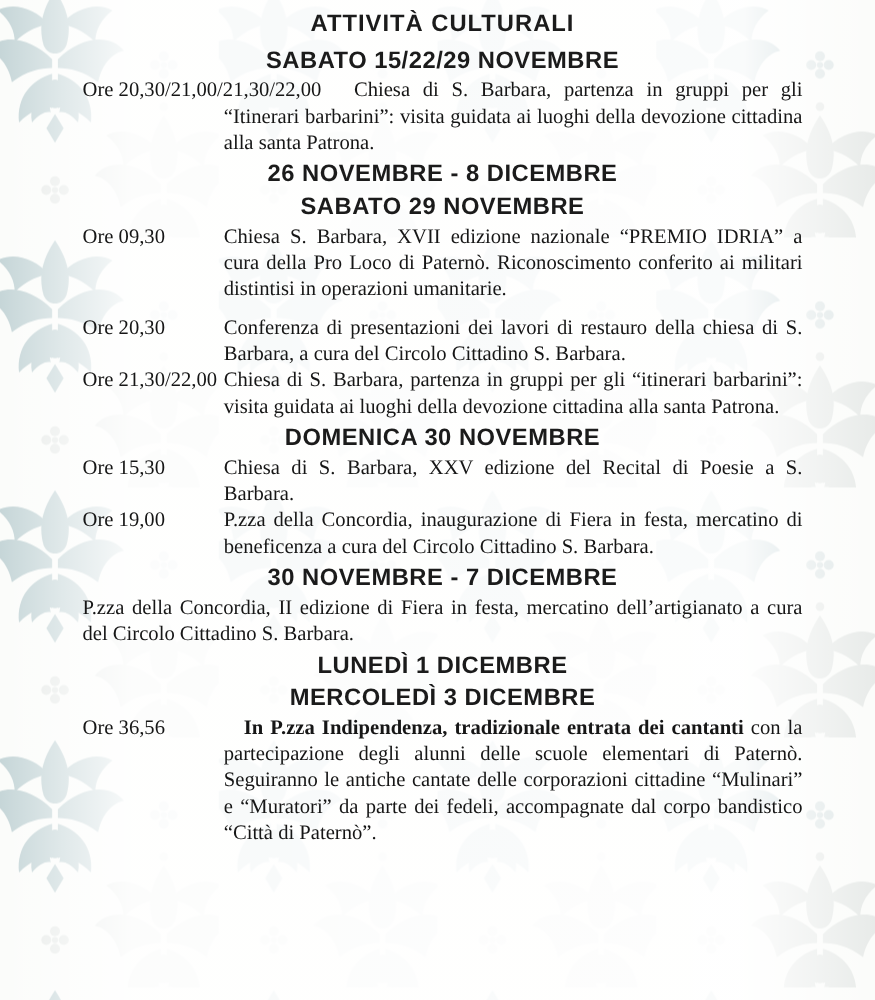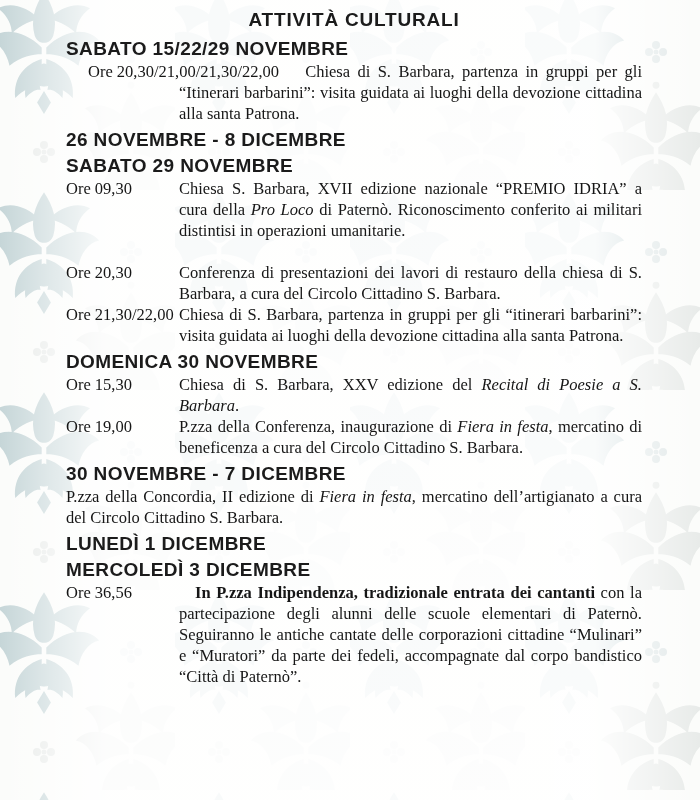--- a/index.html
+++ b/index.html
@@ -15,29 +15,29 @@
          rgba(255,255,255,0.9) 85%,
          rgba(255,255,255,0.45) 93%,
          rgba(255,255,255,0) 100%);}
   .content{position:absolute;left:4px;top:0;width:700px;height:800px;z-index:2;
        box-sizing:border-box;padding:10px 62px 0 62px;}
   h1.doc-title{font-family:"Liberation Sans","DejaVu Sans",sans-serif;
        font-weight:700;font-size:19px;line-height:20px;letter-spacing:0.8px;
        text-align:center;margin:0 0 9px 0;color:#1b1b1b;}
   h2.sec-h{font-family:"Liberation Sans","DejaVu Sans",sans-serif;
        font-weight:700;font-size:19px;line-height:20px;letter-spacing:0.4px;
-       text-align:left;margin:6px 0 2px 0;color:#1b1b1b;}
+       text-align:center;margin:6px 0 2px 0;color:#1b1b1b;}
   .body-txt{font-size:16.5px;line-height:21px;}
   .para{text-align:justify;margin:0;}
   .event{padding-left:113px;text-indent:-113px;text-align:justify;margin:0;}
   .event .time{display:inline-block;width:113px;text-indent:0;vertical-align:top;}
-  .event .time.wide{width:auto;margin-left:22px;}
+  .event .time.wide{width:auto;}
   .event .tab{display:inline-block;width:26px;text-indent:0;}
-  .gap-top{margin-top:21px;}
-  .italic{font-style:italic;}
+  .gap-top{margin-top:10px;}
+  .italic{}
   .bold{font-weight:bold;margin-left:16px;}
 </style>
 </head>
 <body>
 
 <svg class="bg-svg" viewBox="0 0 700 800" xmlns="http://www.w3.org/2000/svg" aria-hidden="true">
   <defs>
     <g id="dmk-half">
       <path d="M2,-4 C18,-20 38,-22 48,-10 C38,-8 32,2 30,12 C20,4 10,2 2,2 Z"></path>
       <path d="M2,6 C16,10 27,22 25,40 C16,31 6,28 2,30 Z"></path>
@@ -80,21 +80,21 @@
 
   <h2 class="sec-h">26 NOVEMBRE - 8 DICEMBRE</h2>
 
   <h2 class="sec-h">SABATO 29 NOVEMBRE</h2>
   <div class="event"><span class="time">Ore 09,30</span><span>Chiesa S. Barbara, XVII edizione nazionale “PREMIO IDRIA” a cura della </span><span class="italic">Pro Loco</span><span> di Paternò. Riconoscimento conferito ai militari distintisi in operazioni umanitarie.</span></div>
   <div class="event gap-top"><span class="time">Ore 20,30</span><span>Conferenza di presentazioni dei lavori di restauro della chiesa di S. Barbara, a cura del Circolo Cittadino S. Barbara.</span></div>
   <div class="event"><span class="time">Ore 21,30/22,00</span><span>Chiesa di S. Barbara, partenza in gruppi per gli “itinerari barbarini”: visita guidata ai luoghi della devozione cittadina alla santa Patrona.</span></div>
 
   <h2 class="sec-h">DOMENICA 30 NOVEMBRE</h2>
   <div class="event"><span class="time">Ore 15,30</span><span>Chiesa di S. Barbara, XXV edizione del </span><span class="italic">Recital di Poesie a S. Barbara</span><span>.</span></div>
-  <div class="event"><span class="time">Ore 19,00</span><span>P.zza della Conferenza, inaugurazione di </span><span class="italic">Fiera in festa</span><span>, mercatino di beneficenza a cura del Circolo Cittadino S. Barbara.</span></div>
+  <div class="event"><span class="time">Ore 19,00</span><span>P.zza della Concordia, inaugurazione di </span><span class="italic">Fiera in festa</span><span>, mercatino di beneficenza a cura del Circolo Cittadino S. Barbara.</span></div>
 
   <h2 class="sec-h">30 NOVEMBRE - 7 DICEMBRE</h2>
   <p class="para"><span>P.zza della Concordia, II edizione di </span><span class="italic">Fiera in festa</span><span>, mercatino dell’artigianato a cura del Circolo Cittadino S. Barbara.</span></p>
 
   <h2 class="sec-h">LUNEDÌ 1 DICEMBRE</h2>
 
   <h2 class="sec-h">MERCOLEDÌ 3 DICEMBRE</h2>
   <div class="event"><span class="time">Ore 36,56</span><span class="bold">In P.zza Indipendenza, tradizionale entrata dei cantanti</span><span> con la partecipazione degli alunni delle scuole elementari di Paternò. Seguiranno le antiche cantate delle corporazioni cittadine “Mulinari” e “Muratori” da parte dei fedeli, accompagnate dal corpo bandistico “Città di Paternò”.</span></div>
 
 </div>

